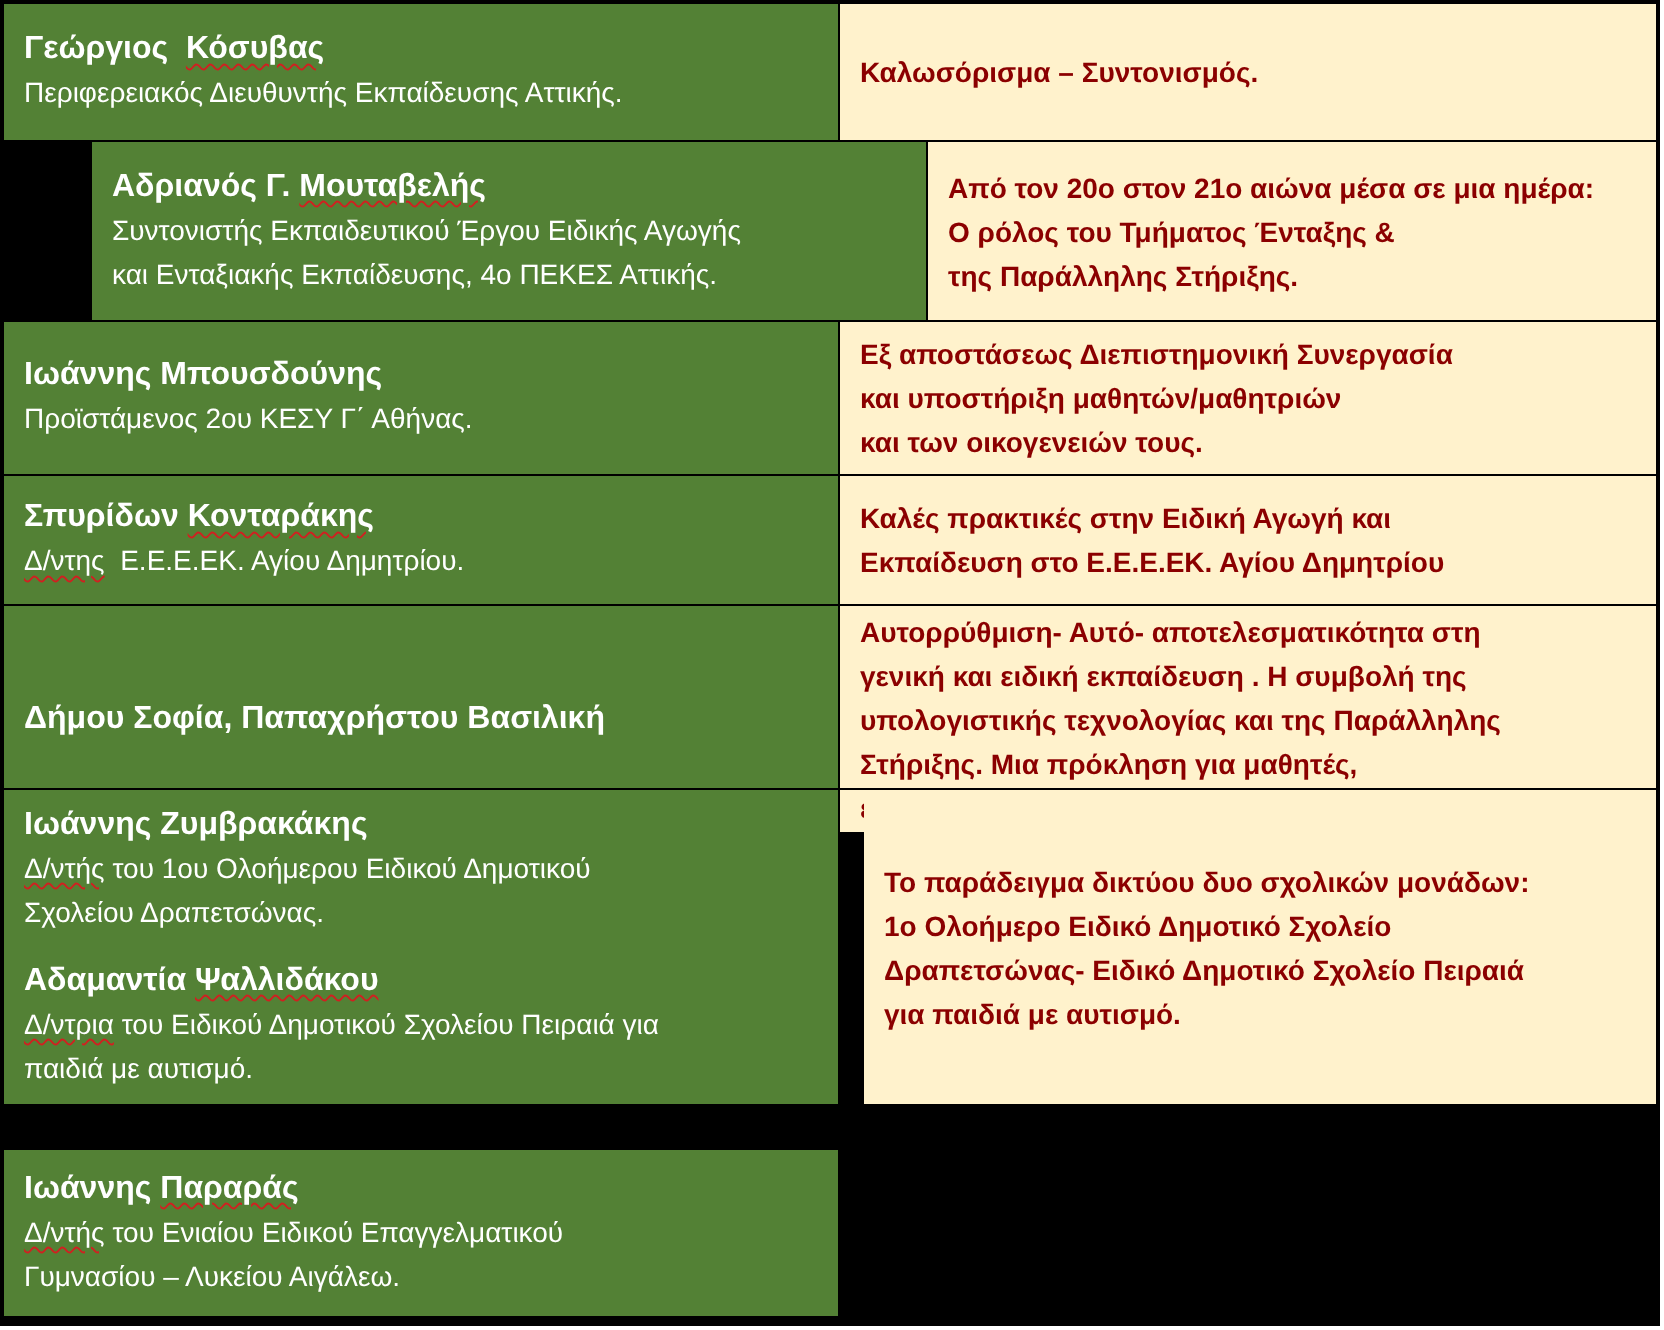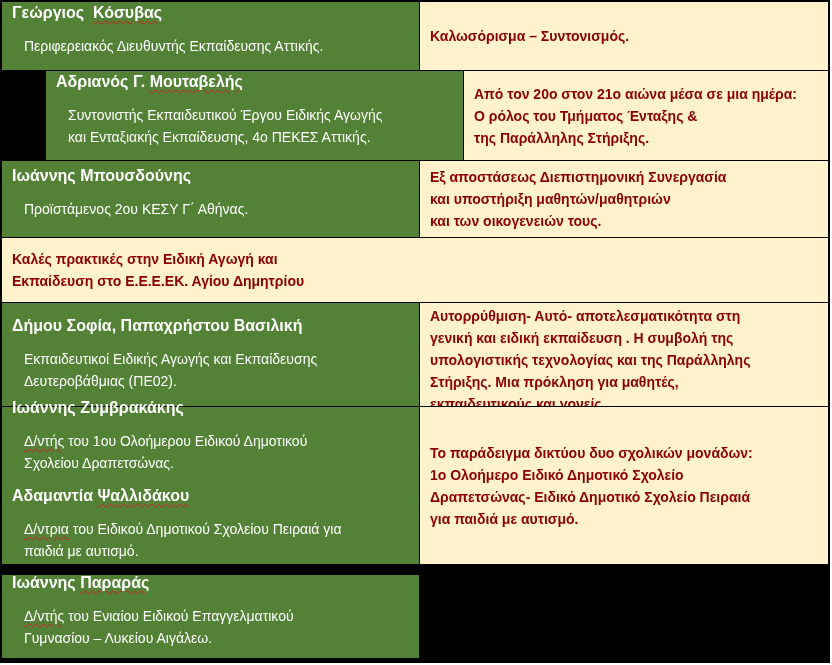--- a/index.html
+++ b/index.html
@@ -30,21 +30,21 @@
     background: #FFF2CC;
     color: #8B0000;
     padding: 0 8px 0 10px;
     display: flex; flex-direction: column; justify-content: center;
   }
   .name {
     font-weight: bold; font-size: 16px; line-height: 20px;
     margin: 0;
   }
   .role {
-    font-size: 14px; line-height: 22px; margin: 12px;
+    font-size: 14px; line-height: 22px; margin: 0;
     white-space: pre-line;
   }
   .topic {
     font-weight: bold;
     font-size: 14px; line-height: 22px; margin: 0;
     white-space: pre-line;
   }
   .spacer { height: 14px; }
   .squiggle {
     text-decoration: underline wavy #d02020;
@@ -86,42 +86,44 @@
       <p class="role">Προϊστάμενος 2ου ΚΕΣΥ Γ΄ Αθήνας.</p>
     </div>
     <div class="cell-right">
       <p class="topic">Εξ αποστάσεως Διεπιστημονική Συνεργασία
 και υποστήριξη μαθητών/μαθητριών
 και των οικογενειών τους.</p>
     </div>
   </div>
 
   <div class="row" style="top:235px; height:65px;">
+    <div class="cell-left">
+      <p class="name"><span>Σπυρίδων</span> <span class="squiggle">Κονταράκης</span></p>
+      <p class="role"><span class="squiggle">Δ/ντης</span><span style="white-space:pre;">  Ε.Ε.Ε.ΕΚ. Αγίου Δημητρίου.</span></p>
+    </div>
     <div class="cell-right">
       <p class="topic">Καλές πρακτικές στην Ειδική Αγωγή και
 Εκπαίδευση στο Ε.Ε.Ε.ΕΚ. Αγίου Δημητρίου</p>
     </div>
   </div>
 
   <div class="row" style="top:300px; height:114px;">
     <div class="cell-left">
       <p class="name">Δήμου Σοφία, Παπαχρήστου Βασιλική</p>
-      <p class="role">Εκπαιδευτικοί Ειδικής Αγωγής και Εκπαίδευσης
-Δευτεροβάθμιας (ΠΕ02).</p>
     </div>
     <div class="cell-right">
       <p class="topic">Αυτορρύθμιση- Αυτό- αποτελεσματικότητα  στη
 γενική και ειδική εκπαίδευση . Η συμβολή της
 υπολογιστικής τεχνολογίας και της Παράλληλης
 Στήριξης. Μια πρόκληση για μαθητές,
 εκπαιδευτικούς και γονείς.</p>
     </div>
   </div>
 
-  <div class="row" style="top:404px; height:158px;">
+  <div class="row" style="top:392px; height:158px;gap:12px;">
     <div class="cell-left">
       <p class="name"><span>Ιωάννης</span> <span>Ζυμβρακάκης</span></p>
       <p class="role"><span class="squiggle">Δ/ντής</span><span> του 1ου Ολοήμερου Ειδικού Δημοτικού
 Σχολείου Δραπετσώνας.</span></p>
       <div class="spacer"></div>
       <p class="name"><span>Αδαμαντία</span> <span class="squiggle">Ψαλλιδάκου</span></p>
       <p class="role"><span class="squiggle">Δ/ντρια</span><span> του Ειδικού Δημοτικού Σχολείου Πειραιά για
 παιδιά με αυτισμό.</span></p>
     </div>
     <div class="cell-right">

